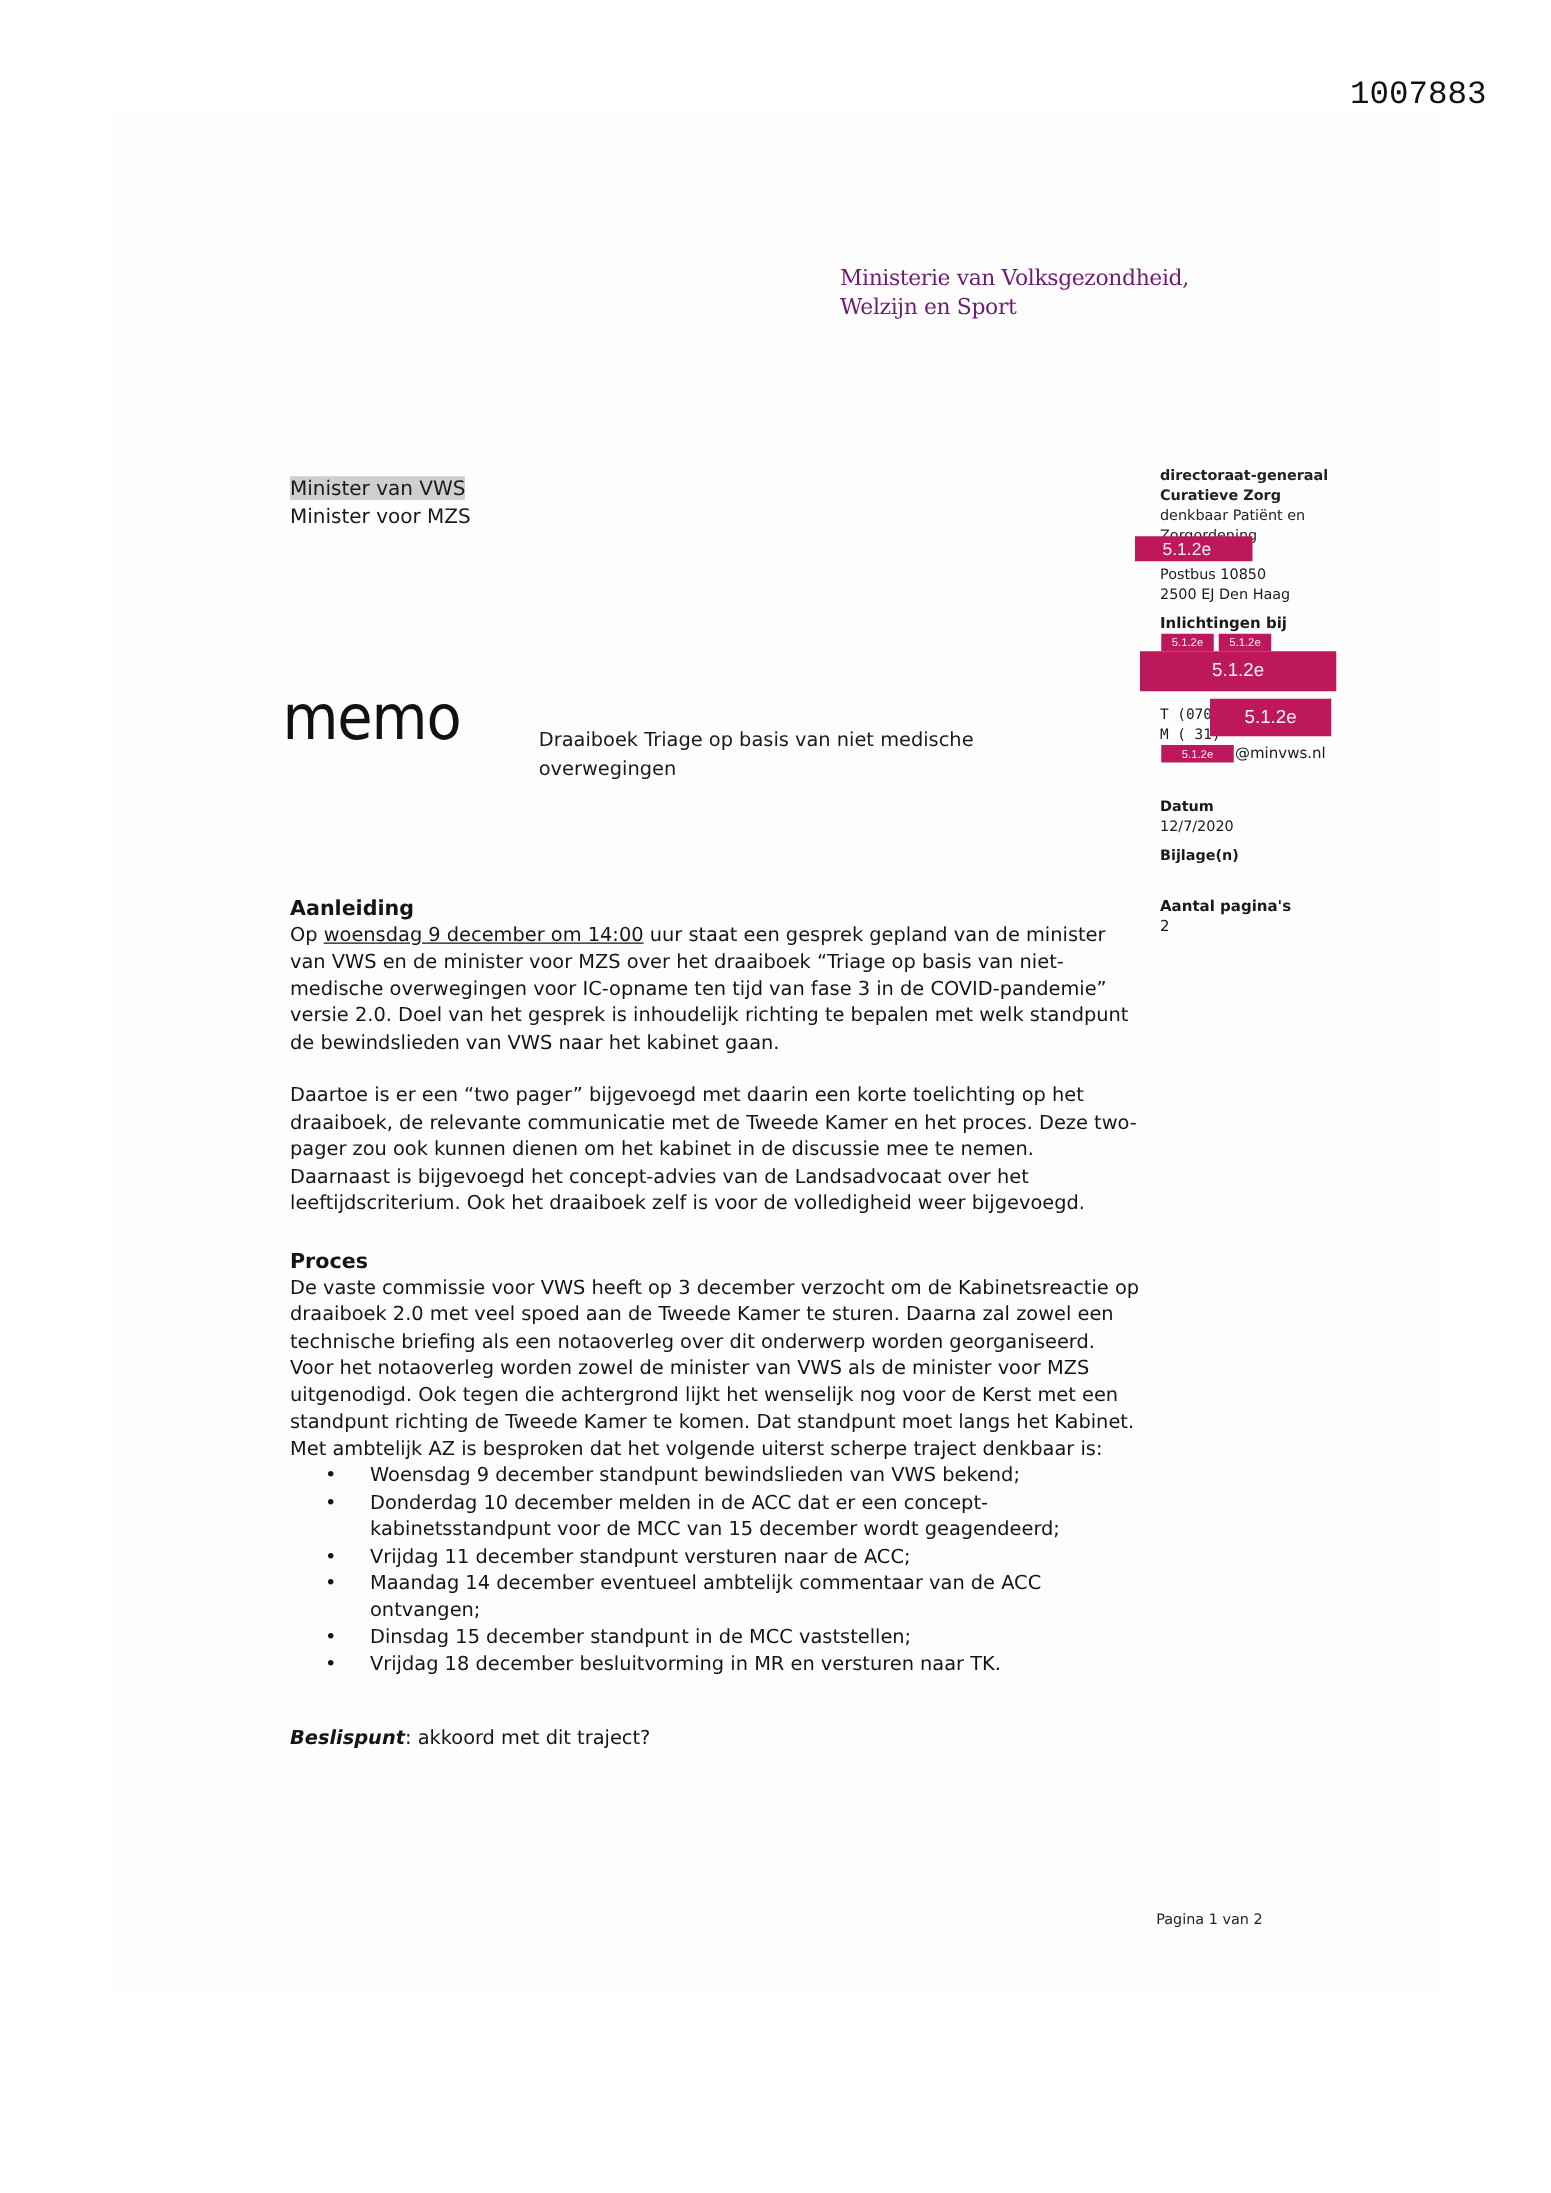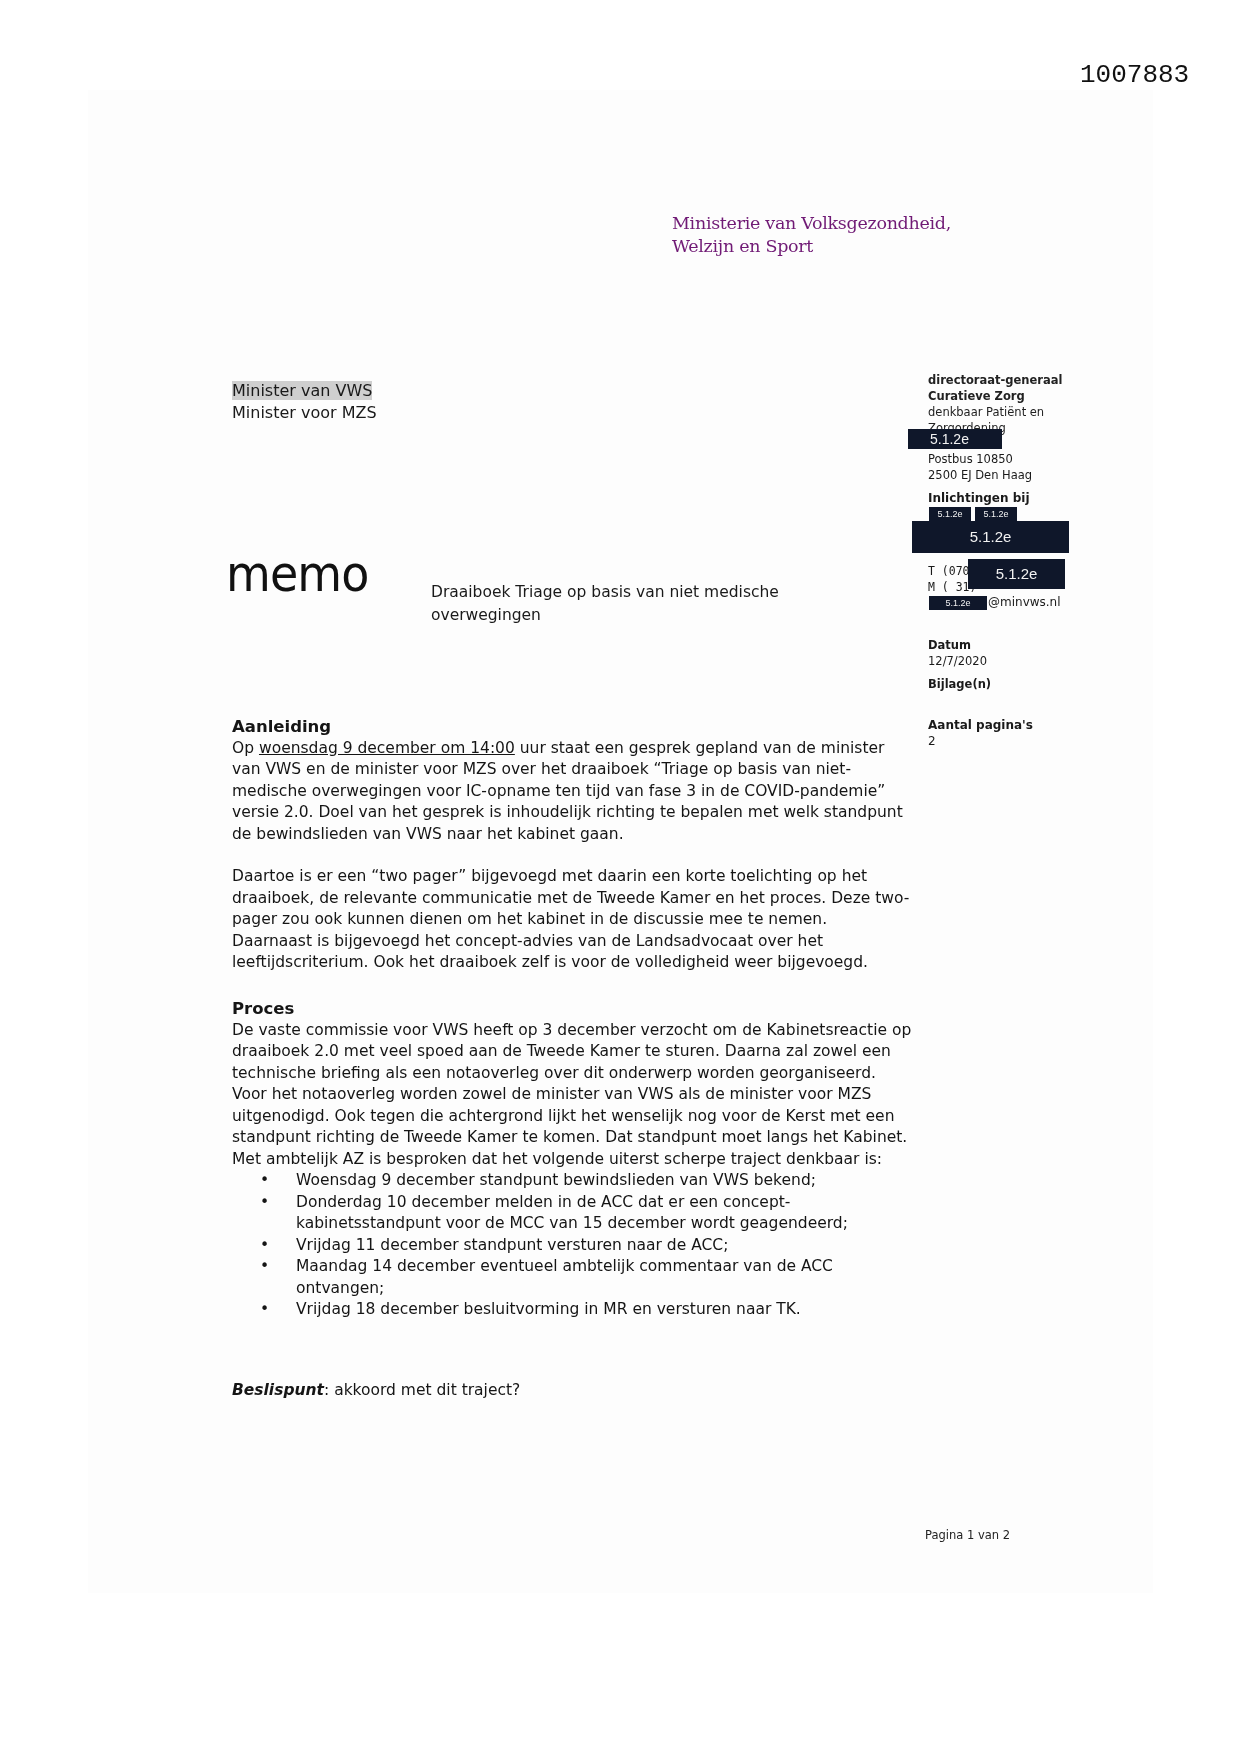--- a/index.html
+++ b/index.html
@@ -28,21 +28,21 @@
       transform: scaleX(0.92); transform-origin: left;
     }
     .subject {
       position: absolute; left: 431px; top: 581px; width: 420px;
       font-size: 15.5px; line-height: 23px;
     }
     
     .side { position: absolute; left: 928px; top: 372px; width: 150px; font-size: 11.5px; line-height: 16px; color: #222; }
     .side .b { font-weight: bold; }
     .redact {
-      position: absolute; background: #0f172a; color: #f2f2f2;
+      position: absolute; background: #be185d; color: #f2f2f2;
       font-family: "Liberation Sans", sans-serif; text-align: center;
     }
     .abs { position: absolute; }
     .body-text {
       position: absolute; left: 232px; width: 680px; font-size: 15.5px; line-height: 21.5px; color: #151515;
     }
     .body-text h3 { margin: 0; font-size: 16.5px; font-weight: bold; }
     .body-text p { margin: 0; }
     .u { text-decoration: underline; }
     ul.steps { margin: 0; padding: 0 0 0 64px; list-style: none; }
@@ -111,20 +111,21 @@
 </div>
 
 <div class="body-text" style="top:998px;">
   <h3>Proces</h3>
   <p>De vaste commissie voor VWS heeft op 3 december verzocht om de Kabinetsreactie op draaiboek 2.0 met veel spoed aan de Tweede Kamer te sturen. Daarna zal zowel een technische briefing als een notaoverleg over dit onderwerp worden georganiseerd. Voor het notaoverleg worden zowel de minister van VWS als de minister voor MZS uitgenodigd. Ook tegen die achtergrond lijkt het wenselijk nog voor de Kerst met een standpunt richting de Tweede Kamer te komen. Dat standpunt moet langs het Kabinet. Met ambtelijk AZ is besproken dat het volgende uiterst scherpe traject denkbaar is:</p>
   <ul class="steps">
     <li>Woensdag 9 december standpunt bewindslieden van VWS bekend;</li>
     <li>Donderdag 10 december melden in de ACC dat er een concept-kabinetsstandpunt voor de MCC van 15 december wordt geagendeerd;</li>
     <li>Vrijdag 11 december standpunt versturen naar de ACC;</li>
     <li>Maandag 14 december eventueel ambtelijk commentaar van de ACC ontvangen;</li>
+    <li>Dinsdag 15 december standpunt in de MCC vaststellen;</li>
     <li>Vrijdag 18 december besluitvorming in MR en versturen naar TK.</li>
   </ul>
 </div>
 
 <div class="body-text" style="top:1380px;">
   <p><b><i>Beslispunt</i></b><span>: akkoord met dit traject?</span></p>
 </div>
 
 <div class="footer-page">Pagina 1 van 2</div>
 

